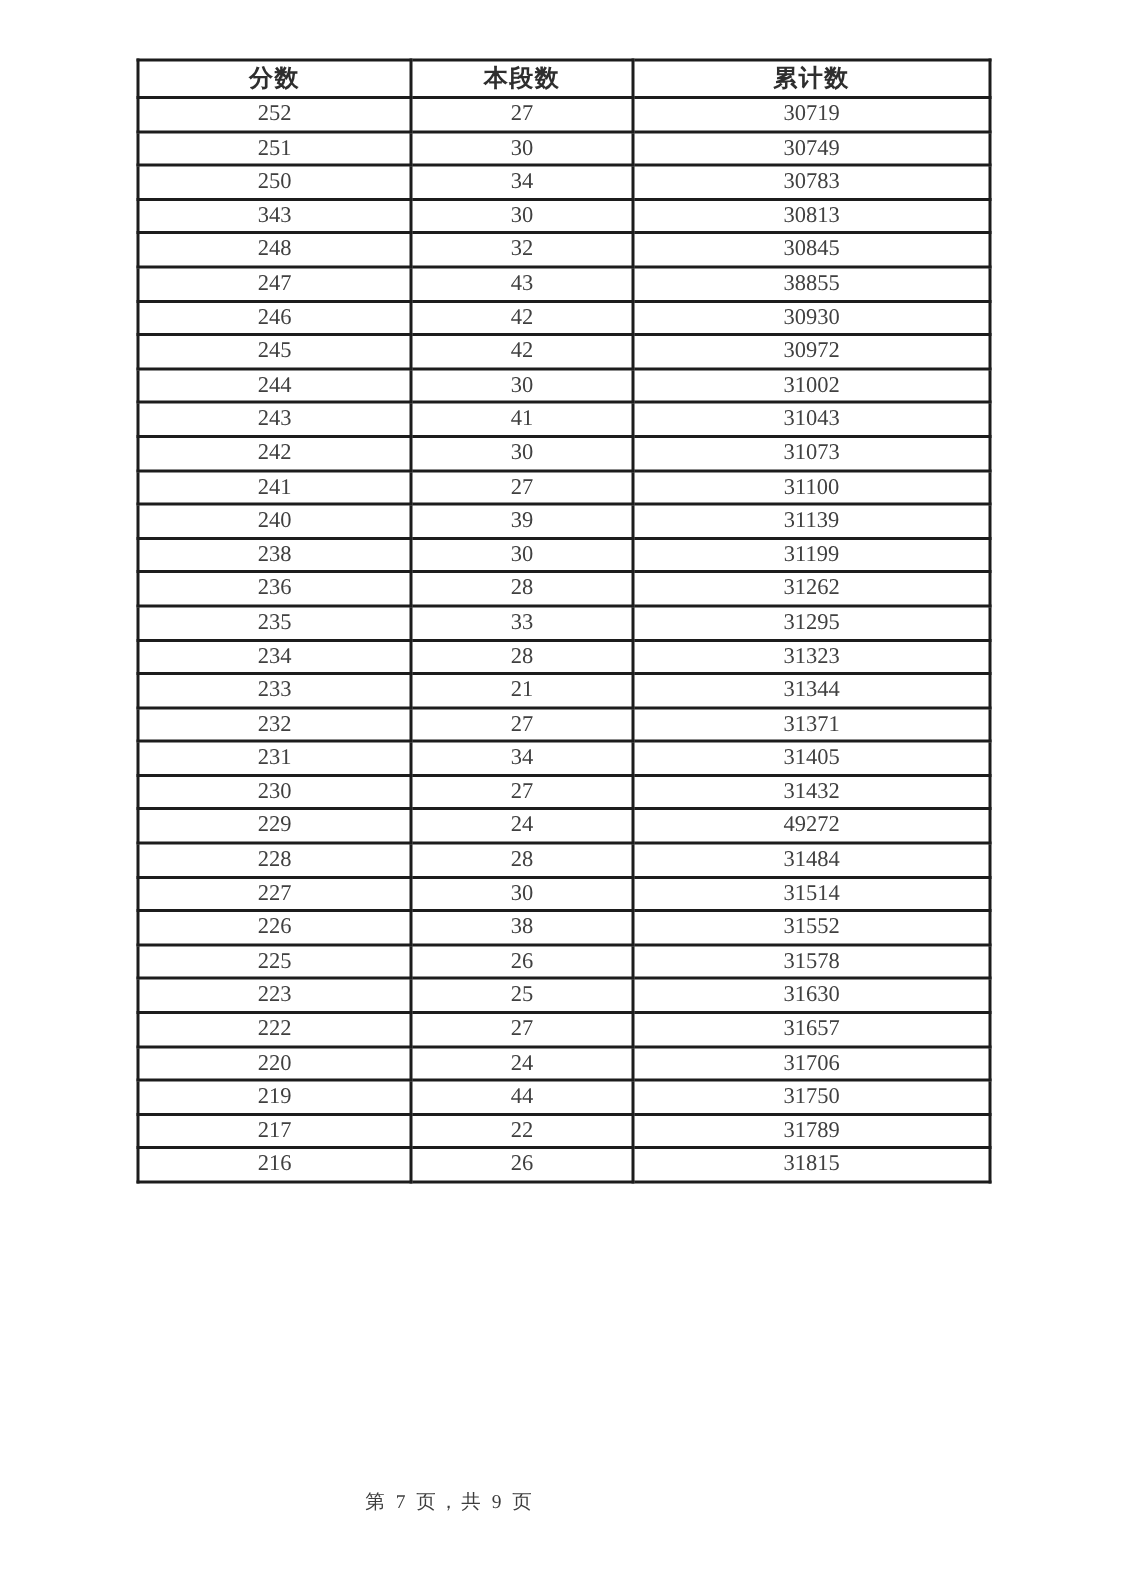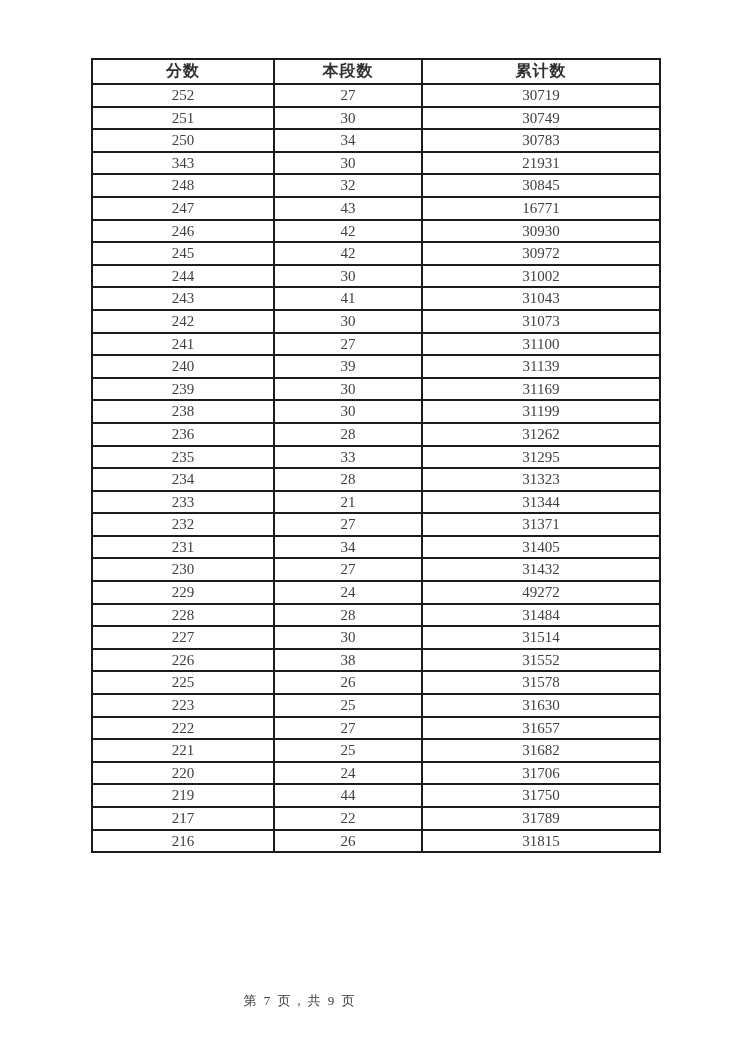--- a/index.html
+++ b/index.html
@@ -16,21 +16,21 @@
     overflow: hidden;
   }
   .page {
     position: absolute;
     inset: 0;
     background: #ffffff;
   }
   table.score-table {
     position: absolute;
     left: 91px;
-    top: 58px;
+    top: 39px;
     width: 568px;
     border-collapse: collapse;
     table-layout: fixed;
     background: #ffffff;
   }
   .score-table th,
   .score-table td {
     border: 2px solid #1c1c1c;
     text-align: center;
     vertical-align: middle;
@@ -92,31 +92,31 @@
           <td>30749</td>
         </tr>
         <tr>
           <td>250</td>
           <td>34</td>
           <td>30783</td>
         </tr>
         <tr>
           <td>343</td>
           <td>30</td>
-          <td>21931</td>
+          <td>30813</td>
         </tr>
         <tr>
           <td>248</td>
           <td>32</td>
           <td>30845</td>
         </tr>
         <tr>
           <td>247</td>
           <td>43</td>
-          <td>16771</td>
+          <td>38855</td>
         </tr>
         <tr>
           <td>246</td>
           <td>42</td>
           <td>30930</td>
         </tr>
         <tr>
           <td>245</td>
           <td>42</td>
           <td>30972</td>
@@ -140,25 +140,20 @@
           <td>241</td>
           <td>27</td>
           <td>31100</td>
         </tr>
         <tr>
           <td>240</td>
           <td>39</td>
           <td>31139</td>
         </tr>
         <tr>
-          <td>239</td>
-          <td>30</td>
-          <td>31169</td>
-        </tr>
-        <tr>
           <td>238</td>
           <td>30</td>
           <td>31199</td>
         </tr>
         <tr>
           <td>236</td>
           <td>28</td>
           <td>31262</td>
         </tr>
         <tr>
@@ -220,25 +215,20 @@
           <td>223</td>
           <td>25</td>
           <td>31630</td>
         </tr>
         <tr>
           <td>222</td>
           <td>27</td>
           <td>31657</td>
         </tr>
         <tr>
-          <td>221</td>
-          <td>25</td>
-          <td>31682</td>
-        </tr>
-        <tr>
           <td>220</td>
           <td>24</td>
           <td>31706</td>
         </tr>
         <tr>
           <td>219</td>
           <td>44</td>
           <td>31750</td>
         </tr>
         <tr>

